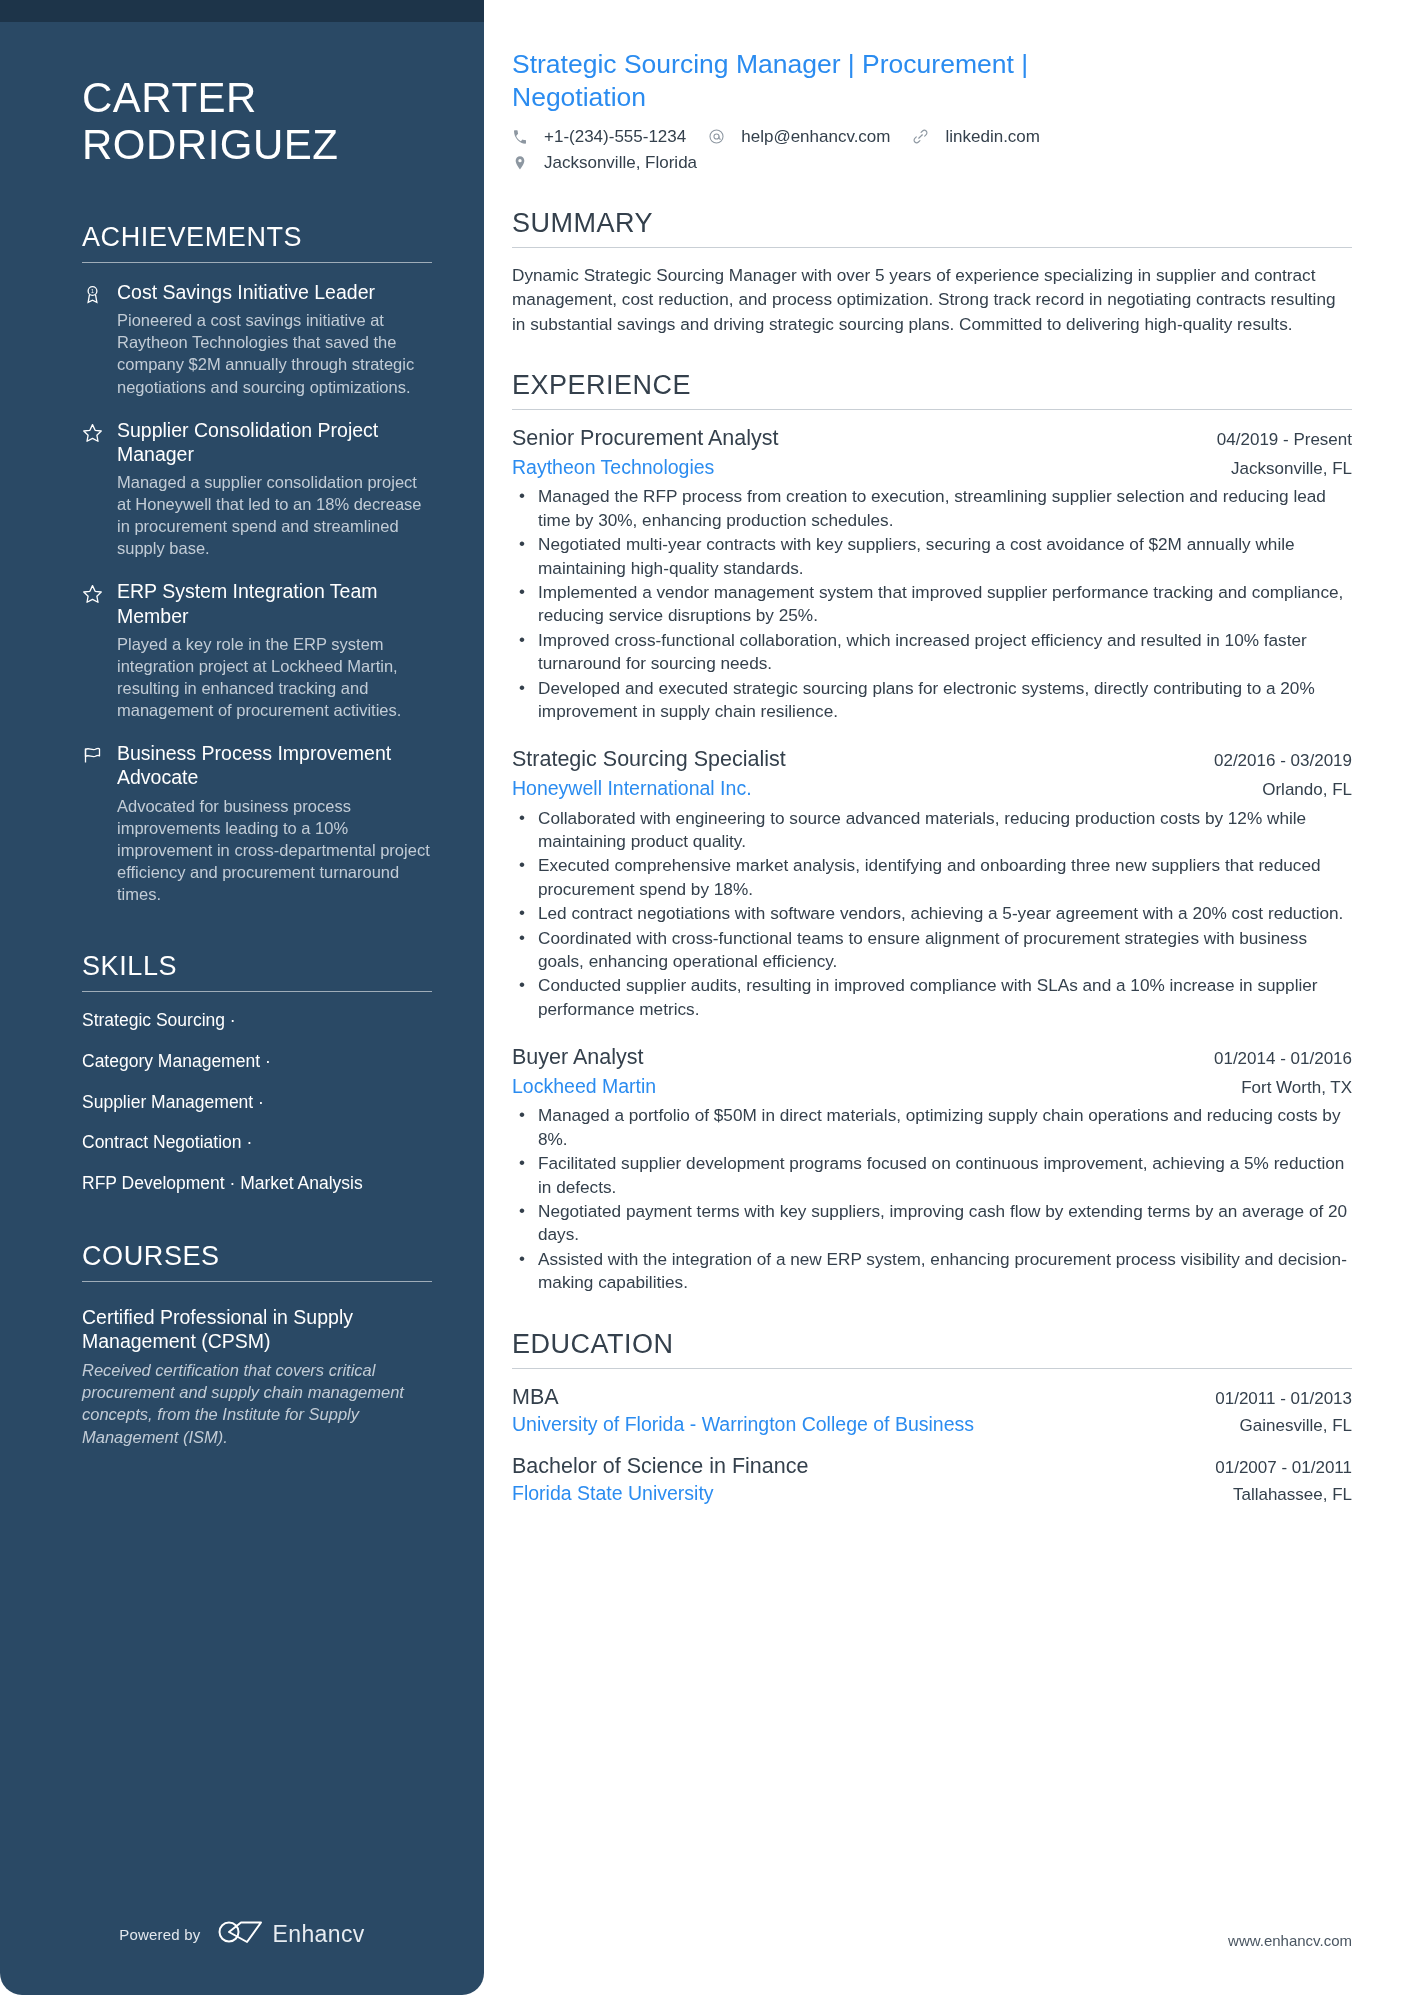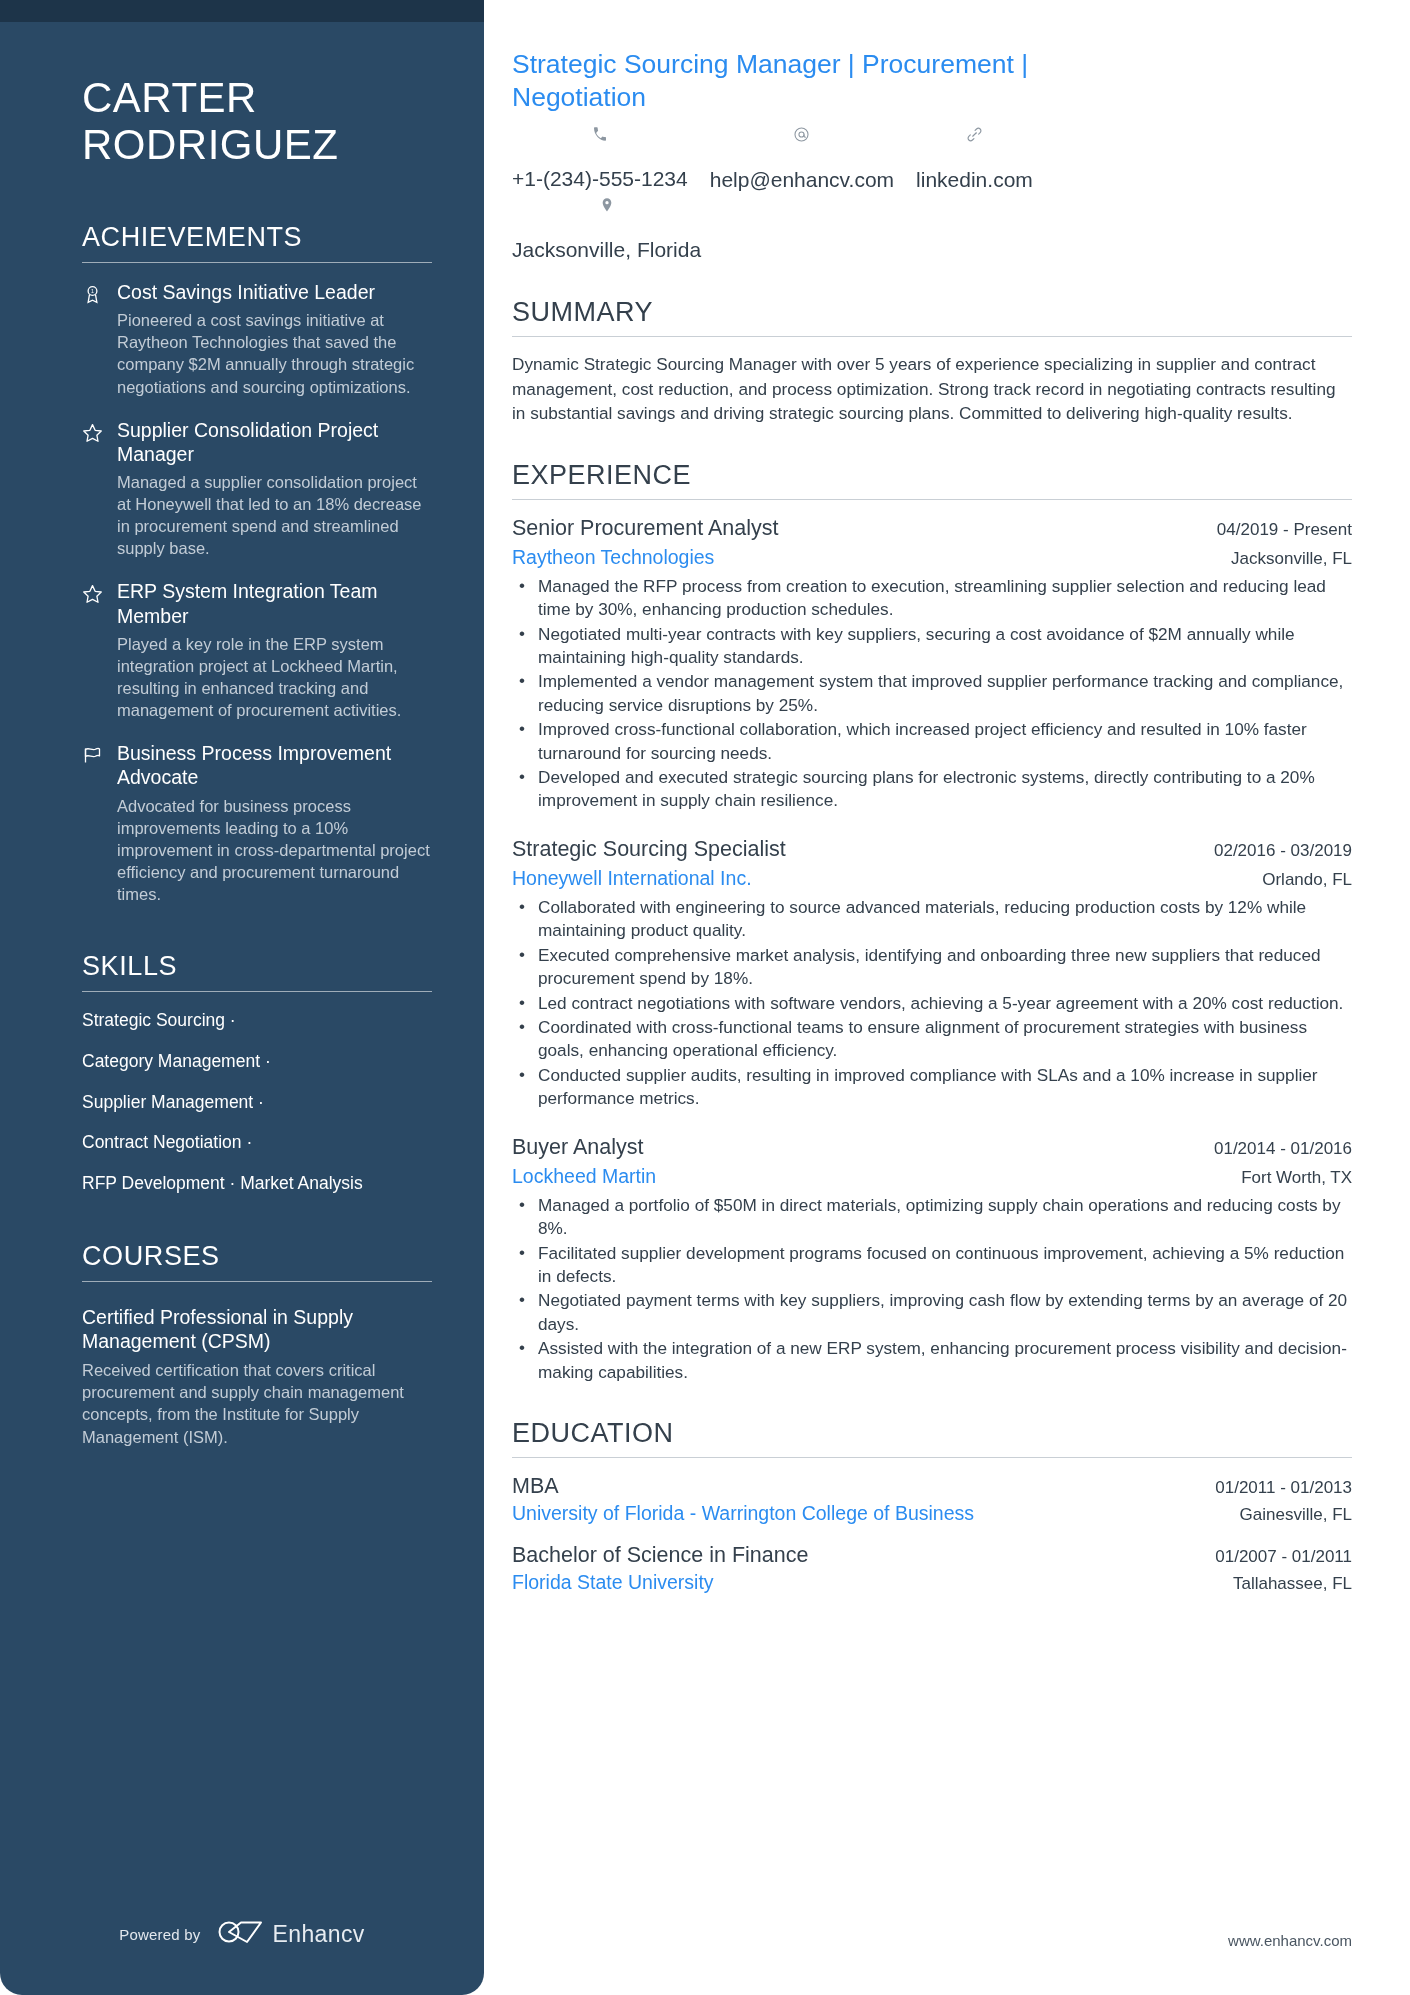--- a/index.html
+++ b/index.html
@@ -95,20 +95,21 @@
     font-size: 19.5px;
     line-height: 1.24;
     color: #ffffff;
     margin-bottom: 6px;
     margin-top: 23px;
   }
   .course-desc {
     font-size: 16.5px;
     line-height: 1.34;
     color: #c2ccd6;
+    font-style: italic;
   }
 
   .sidebar-footer {
     position: absolute;
     left: 0;
     bottom: 46px;
     width: 484px;
     display: flex;
     align-items: center;
     justify-content: center;
@@ -148,26 +149,25 @@
   .contact-row {
     display: flex;
     align-items: center;
     flex-wrap: wrap;
     gap: 0px;
     margin-bottom: 4px;
   }
   .contact-item {
     display: flex;
     align-items: center;
-    gap: 23px;
+    gap: 16px;
     margin-right: 22px;
-    font-size: 21px;
-    color: #34404c;
-    line-height: 1.3;
-    flex-direction: column;
+    font-size: 17px;
+    color: #34404c;
+    line-height: 1.3;
   }
   .contact-item svg { display:block; flex: 0 0 auto; }
 
   .main-section { margin-top: 34px; }
   .main-heading {
     font-size: 27px;
     font-weight: 400;
     color: #34404c;
     letter-spacing: 0.5px;
     padding-bottom: 8px;

